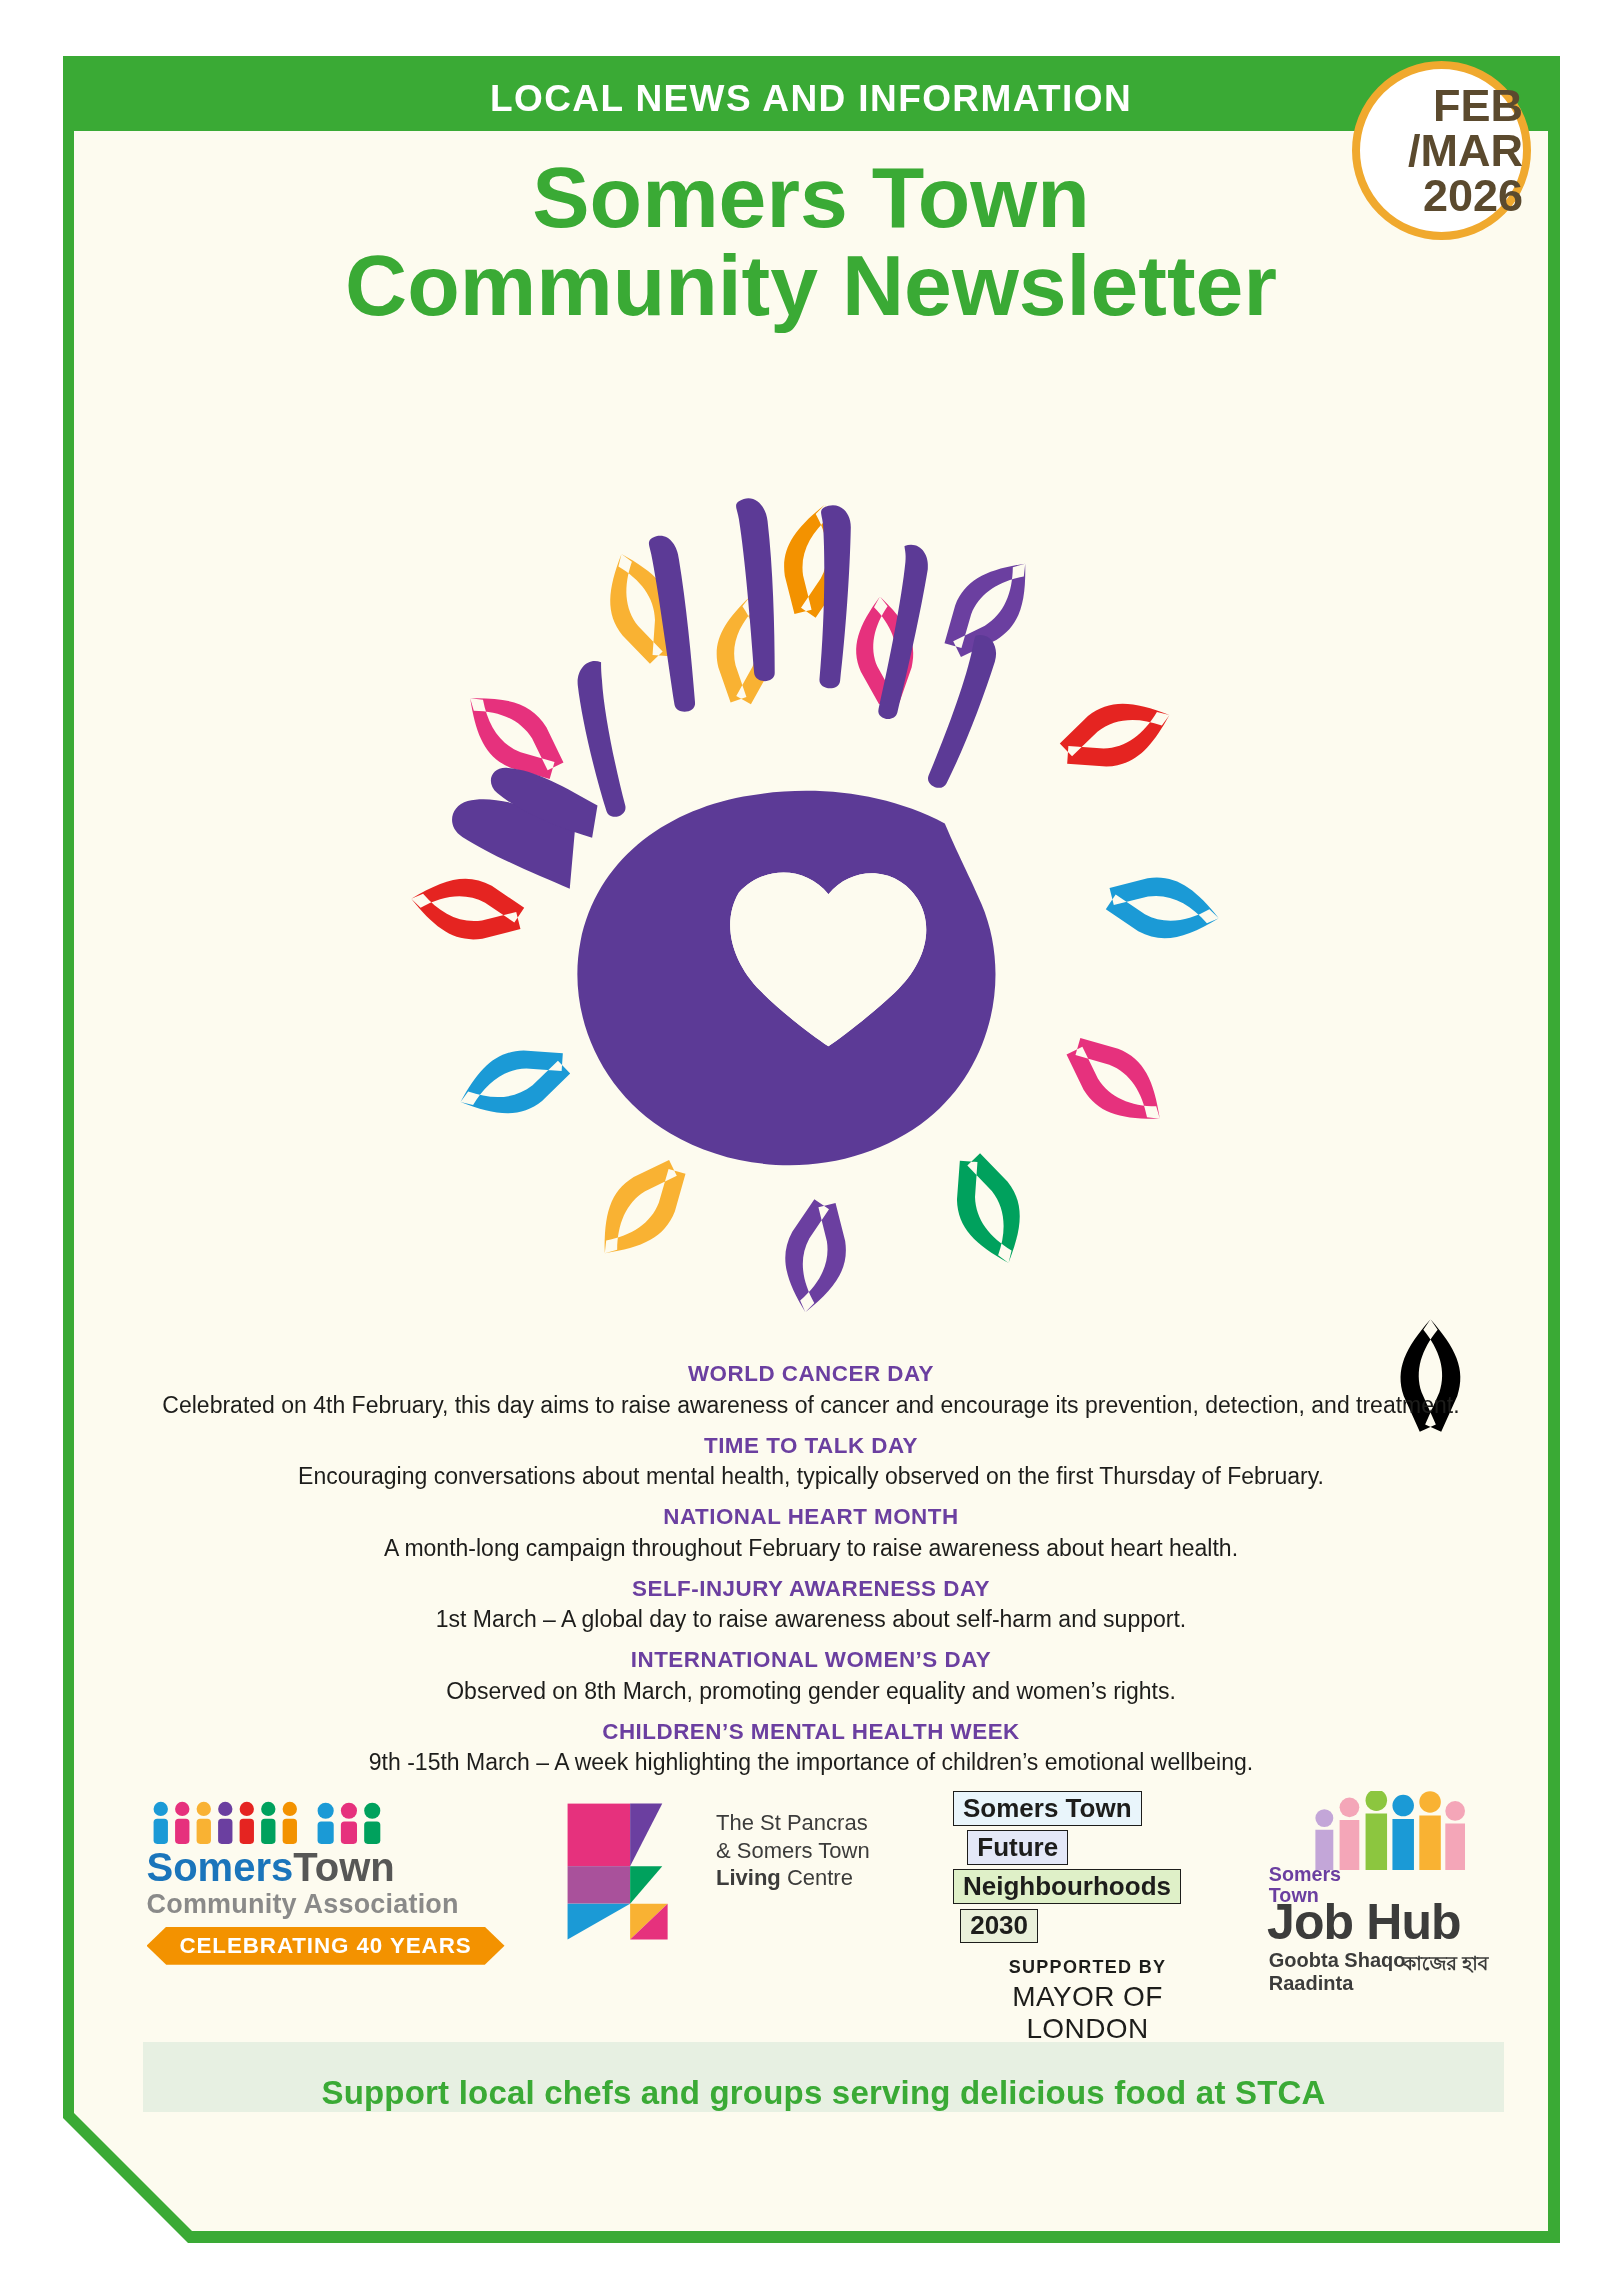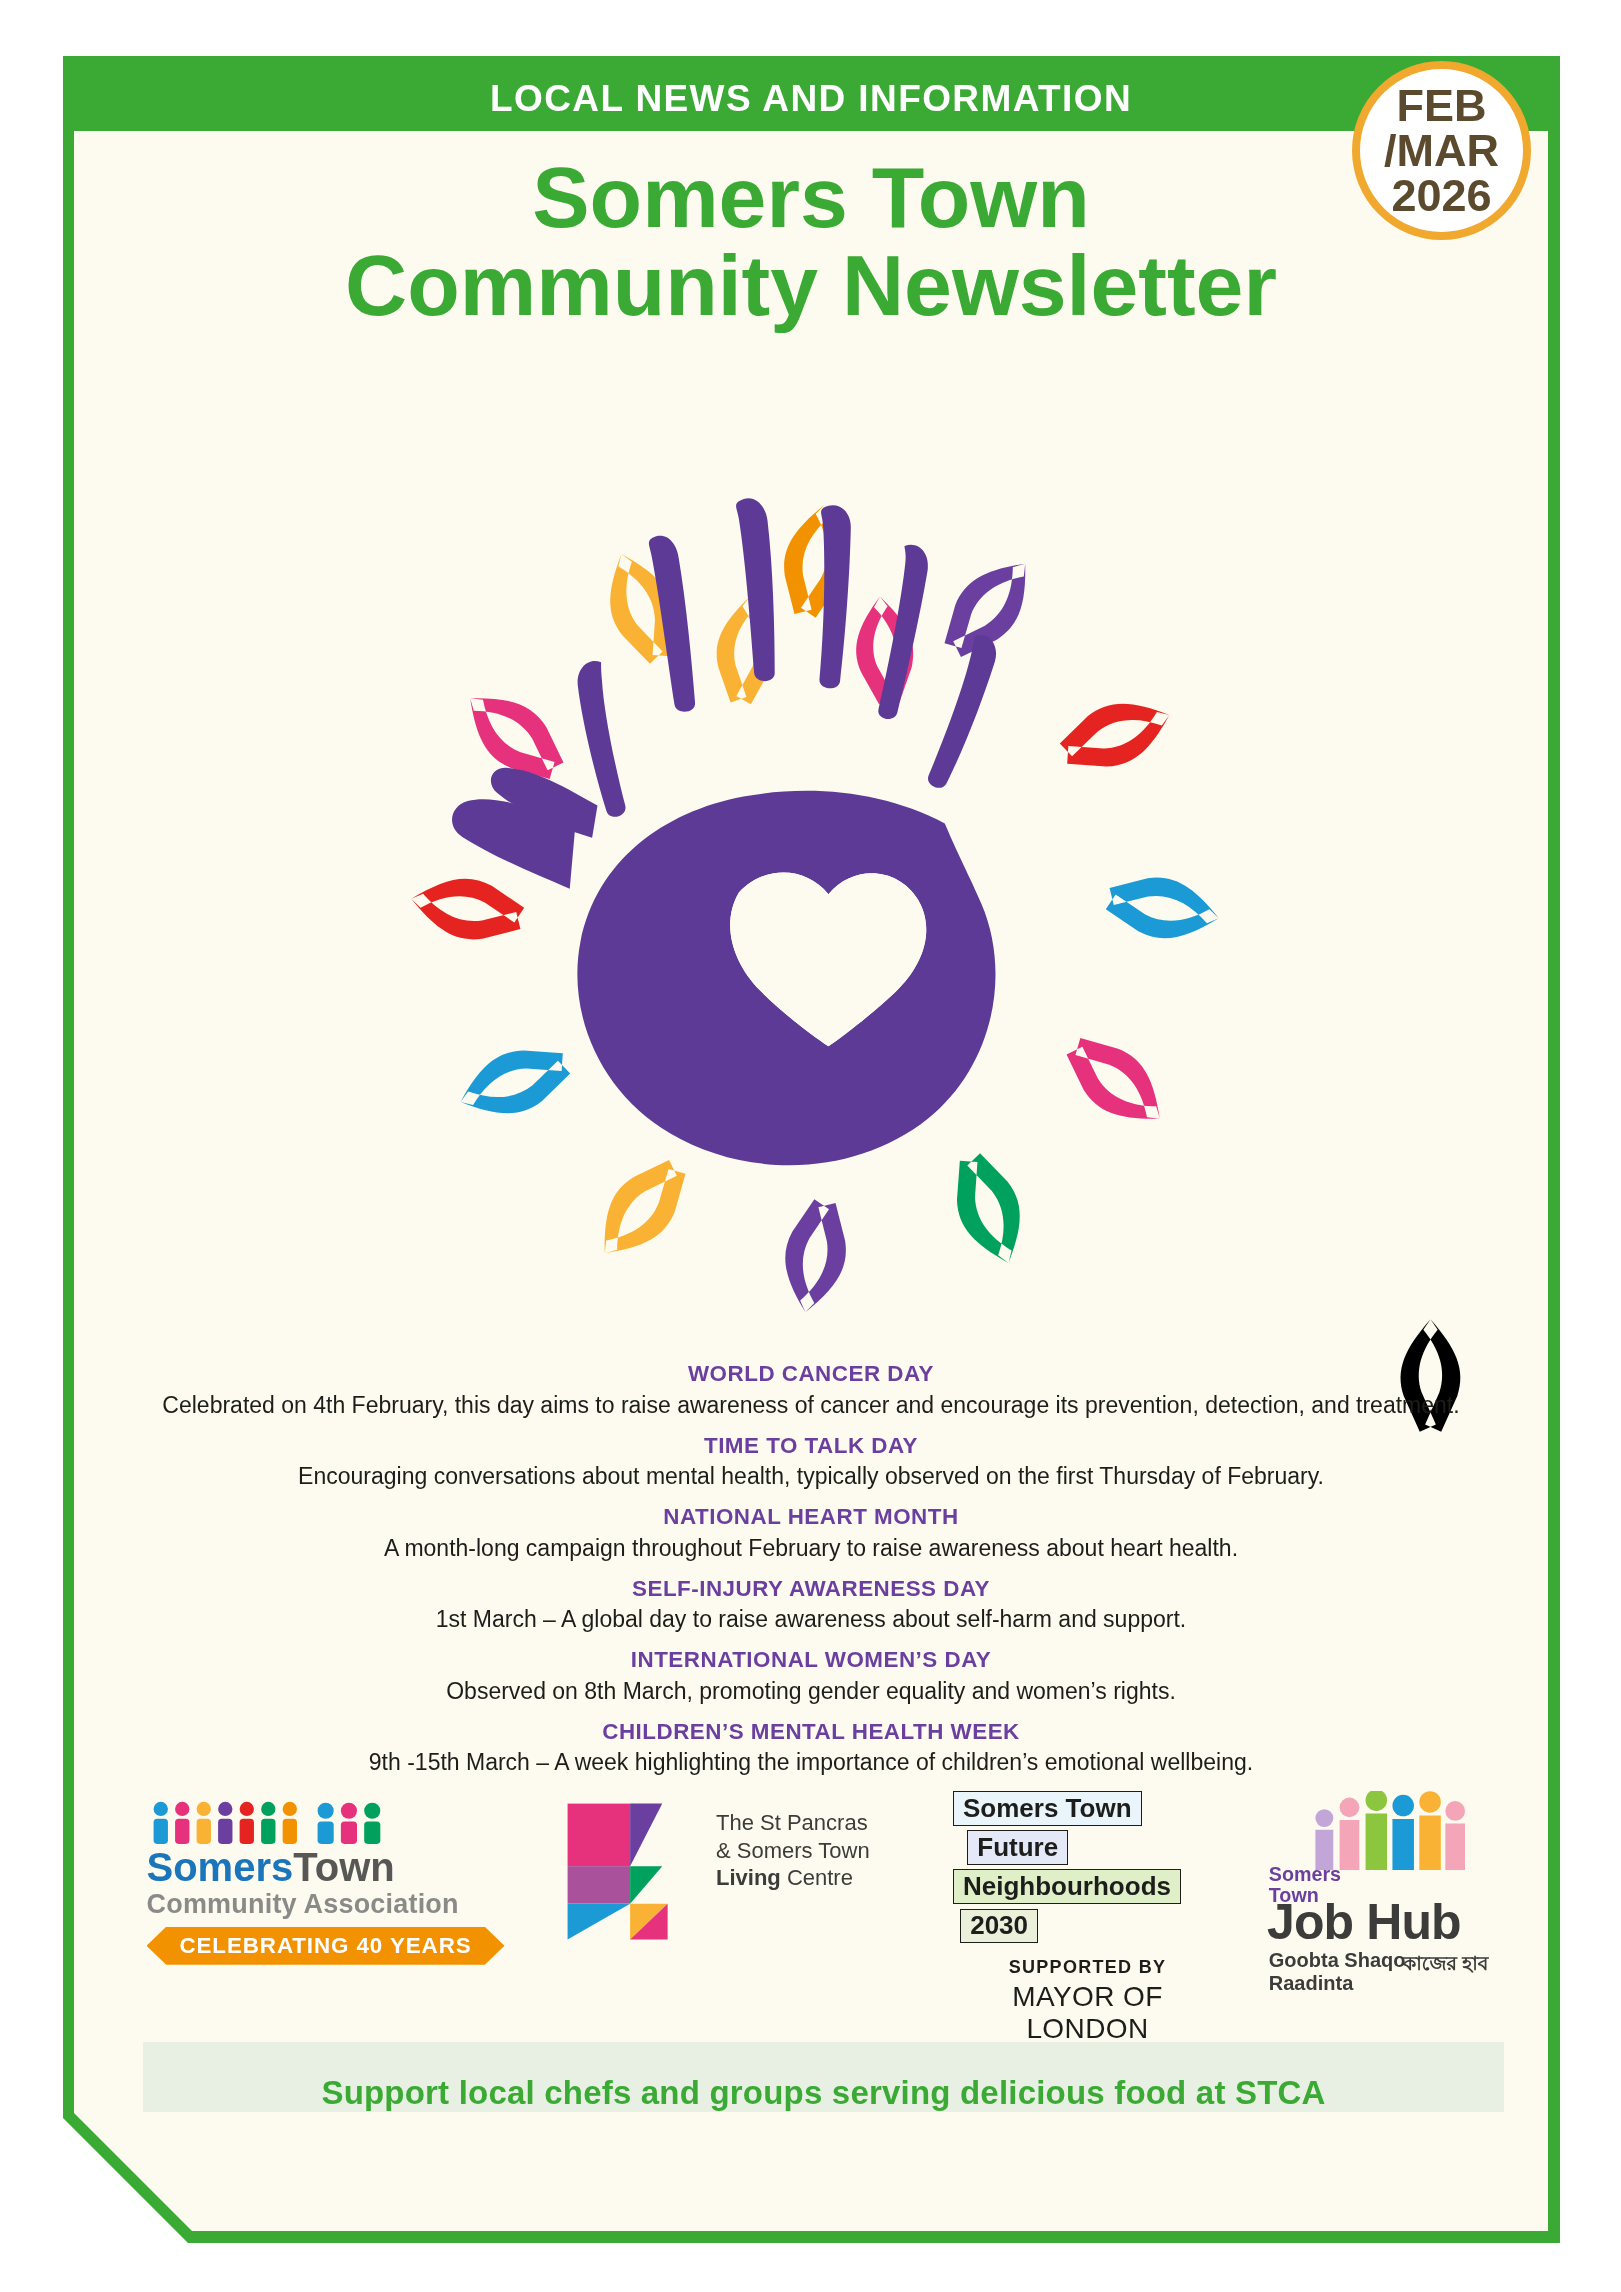--- a/index.html
+++ b/index.html
@@ -65,21 +65,21 @@
     position: absolute;
     right: 90px;
     top: 61px;
     width: 179px;
     height: 179px;
     border-radius: 50%;
     background: #ffffff;
     border: 8px solid #f0a92e;
     display: flex;
     flex-direction: column;
-    align-items: center;
+    align-items: flex-end;
     justify-content: center;
     color: #5b4a2e;
     font-weight: bold;
     font-size: 45px;
     line-height: 1.0;
     box-sizing: border-box;
   }
   .date-badge span { display: block; text-align: center; }
   .date-badge .d1 { letter-spacing: 0px; }
   .date-badge .d2 { letter-spacing: 0px; }

